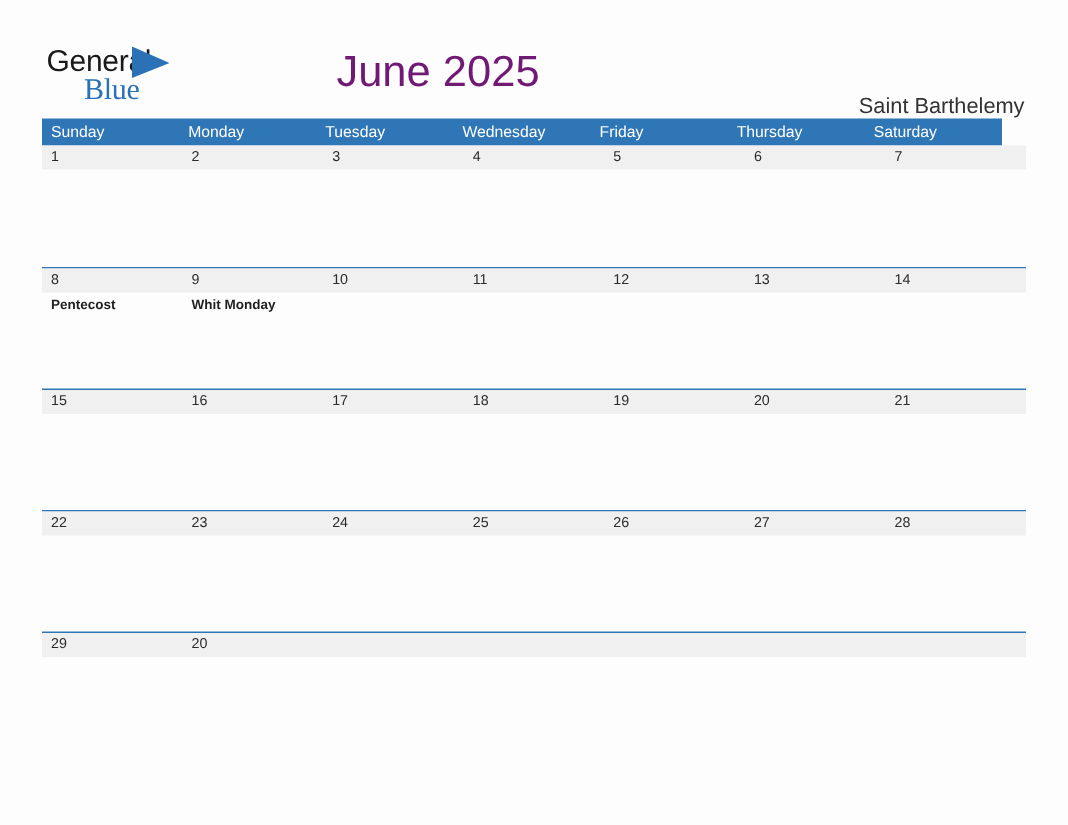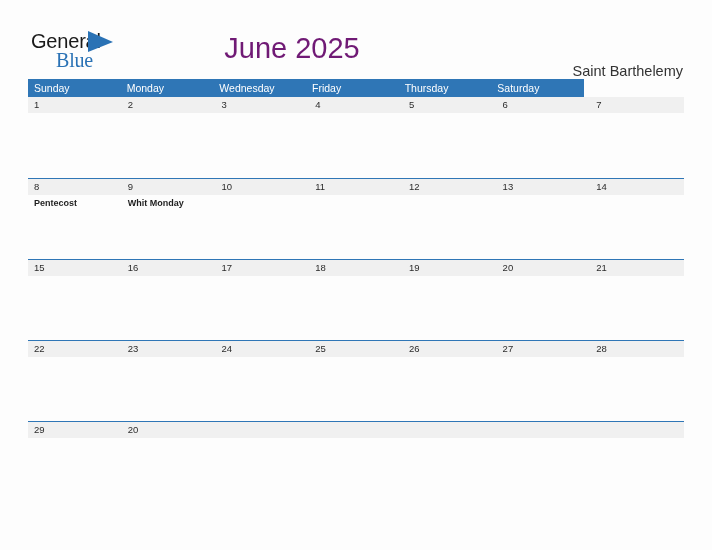--- a/index.html
+++ b/index.html
@@ -94,21 +94,21 @@
   
   .calendar {
     position: absolute;
     left: 28px;
     top: 79px;
     width: 656px;
   }
 
   .weekday-row {
     display: flex;
-    width: 556px;
+    width: 640px;
     height: 18px;
     background: #2f76b6;
   }
   .weekday-cell {
     flex: 1 1 0;
     height: 18px;
     line-height: 18px;
     color: #ffffff;
     font-size: 10.5px;
     padding-left: 6px;
@@ -192,20 +192,21 @@
 
     <div class="cal-locale">Saint Barthelemy</div>
 
   </div>
 
   <div class="calendar">
 
     <div class="weekday-row">
       <div class="weekday-cell">Sunday</div>
       <div class="weekday-cell">Monday</div>
+      <div class="weekday-cell">Tuesday</div>
       <div class="weekday-cell">Wednesday</div>
       <div class="weekday-cell">Friday</div>
       <div class="weekday-cell">Thursday</div>
       <div class="weekday-cell">Saturday</div>
     </div>
 
     <div id="weeks-container">
         <div class="week-row">
           <div class="daterow-band"></div>
           <div class="days">

